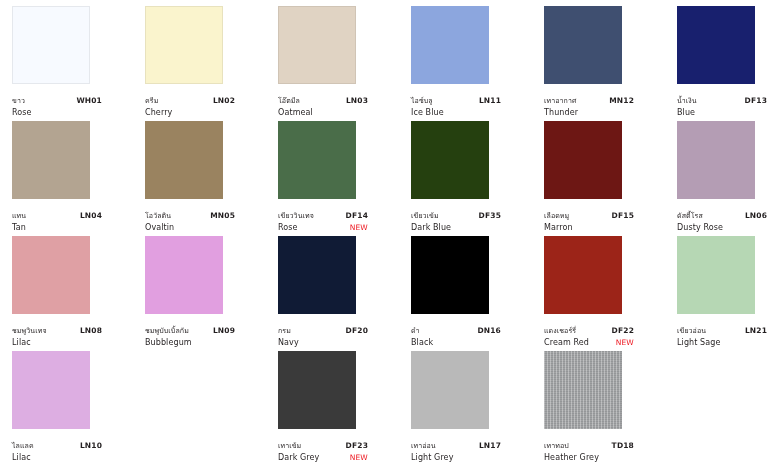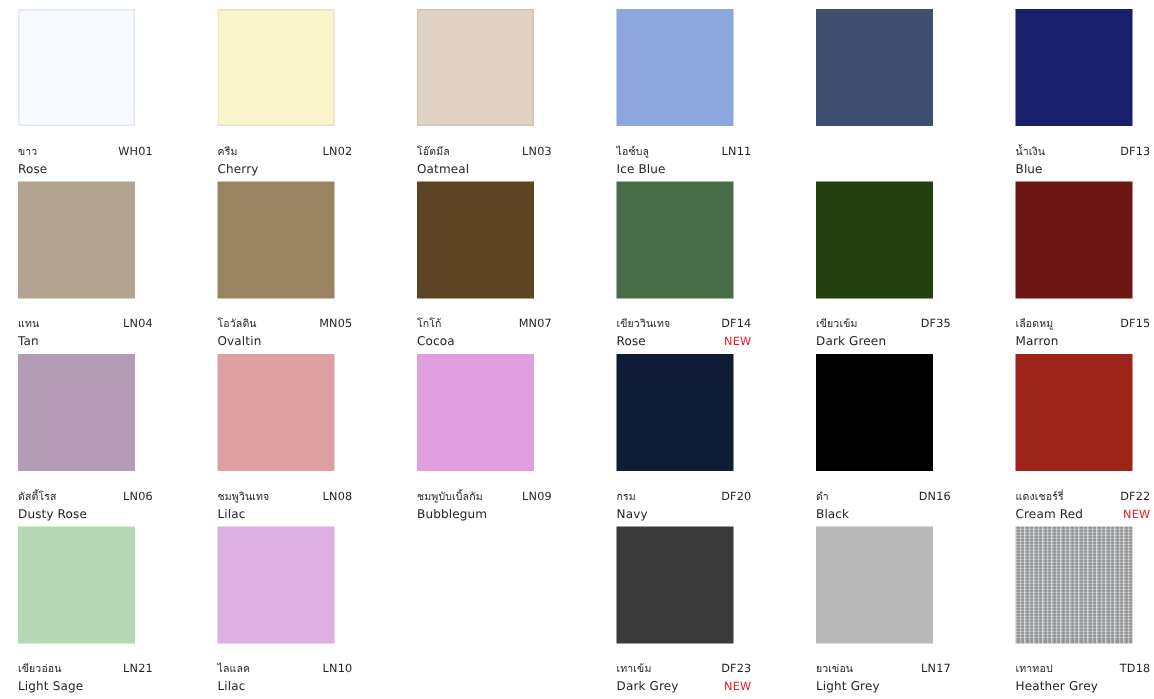--- a/index.html
+++ b/index.html
@@ -76,21 +76,21 @@
     white-space: nowrap;
   }
 
   .name-th {
     font-size: 7px;
     letter-spacing: 0.1px;
     color: #231f20;
   }
   .code {
     font-size: 7.5px;
-    font-weight: 400;
+    font-weight: 700;
     letter-spacing: 0.15px;
     color: #231f20;
     padding-left: 6px;
   }
   .name-en {
     font-size: 8px;
     letter-spacing: 0.1px;
     color: #231f20;
   }
   .badge-new {
@@ -153,20 +153,30 @@
           <span class="code">LN11</span>
         </div>
         <div class="meta-row">
           <span class="name-en">Ice Blue</span>
           <span class="badge-new is-hidden" style="color: rgb(238, 27, 36);">NEW</span>
         </div>
       </div>
     </div>
     <div class="swatch-cell">
       <div class="swatch-chip" style="background-color: rgb(63, 79, 112);"></div>
+      <div class="swatch-meta">
+        <div class="meta-row">
+          <span class="name-th">เทาอากาศ</span>
+          <span class="code">MN12</span>
+        </div>
+        <div class="meta-row">
+          <span class="name-en">Thunder</span>
+          <span class="badge-new is-hidden" style="color: rgb(238, 27, 36);">NEW</span>
+        </div>
+      </div>
     </div>
     <div class="swatch-cell">
       <div class="swatch-chip" style="background-color: rgb(24, 32, 110);"></div>
       <div class="swatch-meta">
         <div class="meta-row">
           <span class="name-th">น้ำเงิน</span>
           <span class="code">DF13</span>
         </div>
         <div class="meta-row">
           <span class="name-en">Blue</span>
@@ -194,54 +204,41 @@
           <span class="name-th">โอวัลติน</span>
           <span class="code">MN05</span>
         </div>
         <div class="meta-row">
           <span class="name-en">Ovaltin</span>
           <span class="badge-new is-hidden" style="color: rgb(238, 27, 36);">NEW</span>
         </div>
       </div>
     </div>
     <div class="swatch-cell">
-      <div class="swatch-chip" style="background-color: rgb(92, 68, 34);"></div>
-      <div class="swatch-meta">
-        <div class="meta-row">
-          <span class="name-th">โกโก้</span>
-          <span class="code">MN07</span>
-        </div>
-        <div class="meta-row">
-          <span class="name-en">Cocoa</span>
-          <span class="badge-new is-hidden" style="color: rgb(238, 27, 36);">NEW</span>
-        </div>
-      </div>
-    </div>
-    <div class="swatch-cell">
       <div class="swatch-chip" style="background-color: rgb(74, 109, 73);"></div>
       <div class="swatch-meta">
         <div class="meta-row">
           <span class="name-th">เขียววินเทจ</span>
           <span class="code">DF14</span>
         </div>
         <div class="meta-row">
           <span class="name-en">Rose</span>
           <span class="badge-new" style="color: rgb(238, 27, 36);">NEW</span>
         </div>
       </div>
     </div>
     <div class="swatch-cell">
       <div class="swatch-chip" style="background-color: rgb(37, 64, 15);"></div>
       <div class="swatch-meta">
         <div class="meta-row">
           <span class="name-th">เขียวเข้ม</span>
           <span class="code">DF35</span>
         </div>
         <div class="meta-row">
-          <span class="name-en">Dark Green</span>
+          <span class="name-en">Dark Blue</span>
           <span class="badge-new is-hidden" style="color: rgb(238, 27, 36);">NEW</span>
         </div>
       </div>
     </div>
     <div class="swatch-cell">
       <div class="swatch-chip" style="background-color: rgb(109, 23, 20);"></div>
       <div class="swatch-meta">
         <div class="meta-row">
           <span class="name-th">เลือดหมู</span>
           <span class="code">DF15</span>
@@ -367,21 +364,21 @@
         <div class="meta-row">
           <span class="name-en">Dark Grey</span>
           <span class="badge-new" style="color: rgb(238, 27, 36);">NEW</span>
         </div>
       </div>
     </div>
     <div class="swatch-cell">
       <div class="swatch-chip" style="background-color: rgb(185, 185, 185);"></div>
       <div class="swatch-meta">
         <div class="meta-row">
-          <span class="name-th">ยวเข่อน</span>
+          <span class="name-th">เทาอ่อน</span>
           <span class="code">LN17</span>
         </div>
         <div class="meta-row">
           <span class="name-en">Light Grey</span>
           <span class="badge-new is-hidden" style="color: rgb(238, 27, 36);">NEW</span>
         </div>
       </div>
     </div>
     <div class="swatch-cell">
       <div class="swatch-chip heather" style="background-color: rgb(162, 164, 166);"></div>

